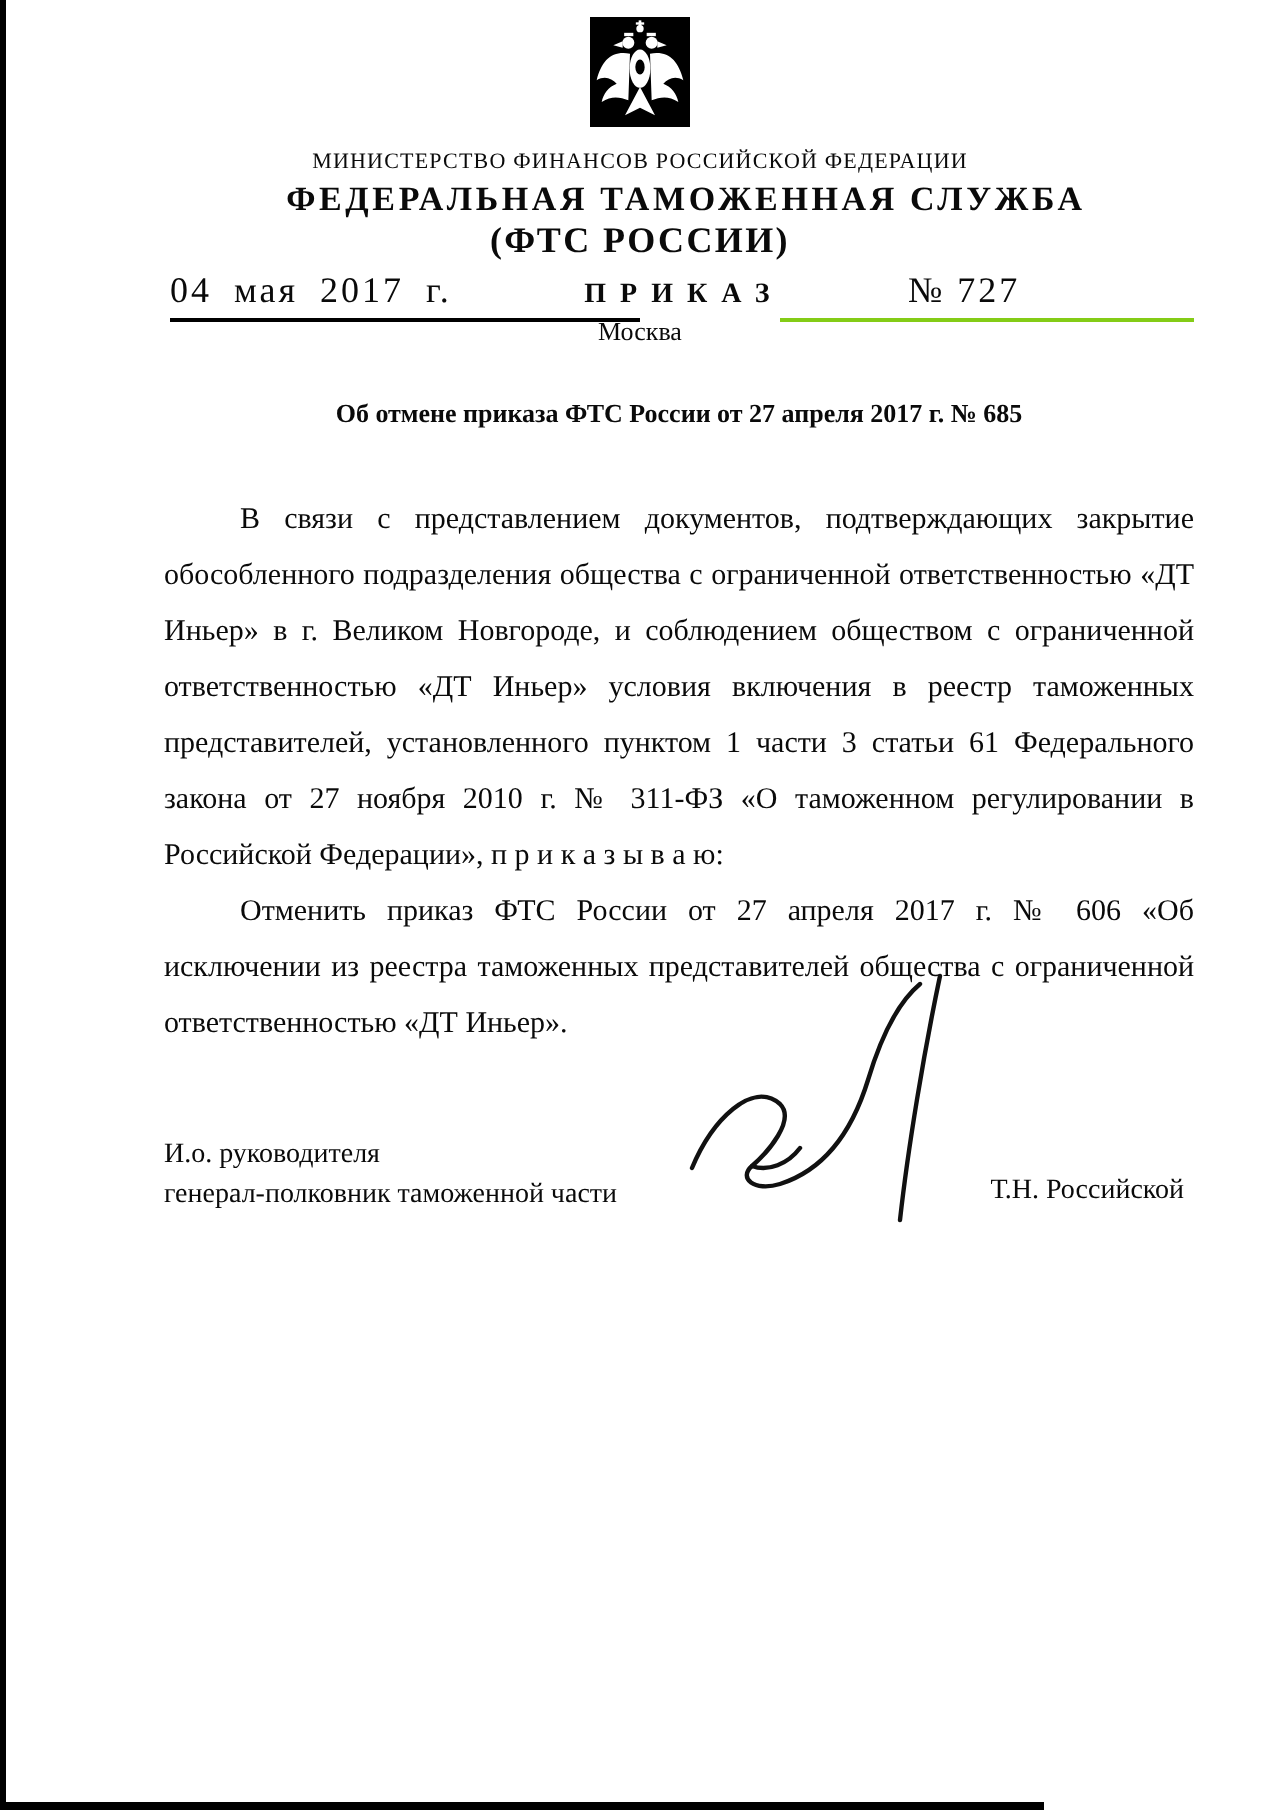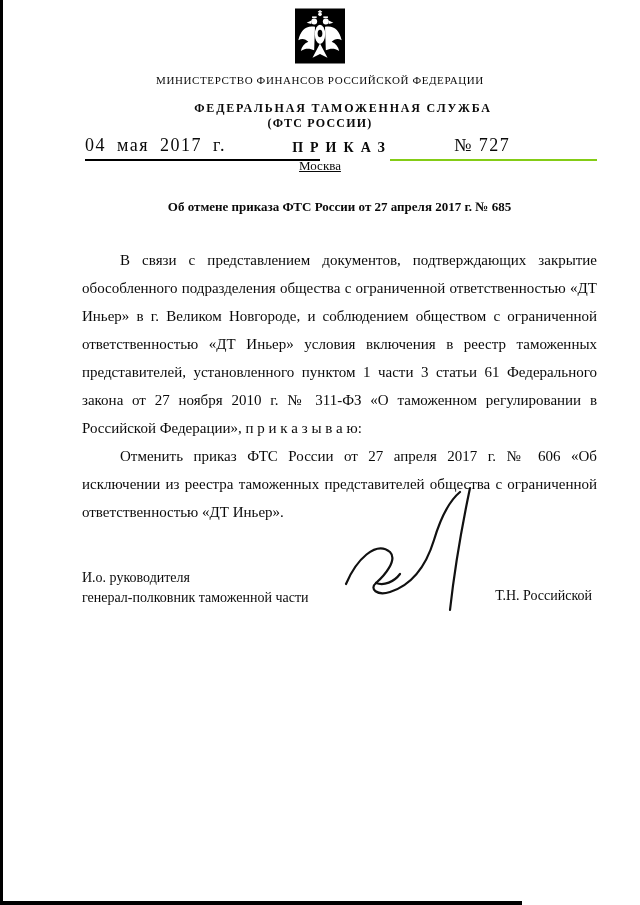--- a/index.html
+++ b/index.html
@@ -14,39 +14,39 @@
     overflow:hidden;
   }
   
   .scan-edge-left   { position:absolute; left:0; top:0; width:3px; height:100%; background:#000; }
   .scan-edge-bottom { position:absolute; left:0; bottom:0; width:522px; height:4px; background:#000; }
 
   
   .header { position:absolute; top:8px; left:0; right:0; text-align:center; }
   .emblem-box { display:inline-block; width:50px; height:56px; }
   .ministry { margin-top:6px; font-size:11px; font-weight:normal; letter-spacing:0.6px; }
-  .agency   { margin-top:15px; font-size:12px; font-weight:bold; letter-spacing:1.8px;padding-left:46px; }
-  .agency-short { font-size:12px; font-weight:bold; letter-spacing:1.2px; }
+  .agency   { margin-top:3px; font-size:17px; font-weight:bold; letter-spacing:1.8px;padding-left:46px; }
+  .agency-short { font-size:18px; font-weight:bold; letter-spacing:1.2px; }
   .doc-type { margin-top:9px; font-size:14px; font-weight:bold; letter-spacing:7px;padding-left:44px; }
 
   
   .date-row {
     position:absolute; top:135px; left:85px; right:43px;
     display:flex; justify-content:space-between;
     font-size:18px;
   }
   .date-cell {
     width:235px; border-bottom:2px solid #000;
     padding-bottom:3px; letter-spacing:1.5px; word-spacing:5px;
   }
   .num-cell {
     width:207px; border-bottom:2px solid #84cc16;
     padding-bottom:3px; padding-left:64px; letter-spacing:1.5px;
   }
-  .city { position:absolute; top:158px; left:0; right:0; text-align:center; font-size:13px;text-decoration:underline; }
+  .city { position:absolute; top:158px; left:0; right:0; text-align:center; font-size:13px; }
 
   
   .title {
     position:absolute; top:199px; left:82px; right:43px;
     text-align:center; font-size:13px; font-weight:bold;
   }
 
   
   .body-text { position:absolute; top:246px; left:82px; right:43px; }
   .body-text p {

